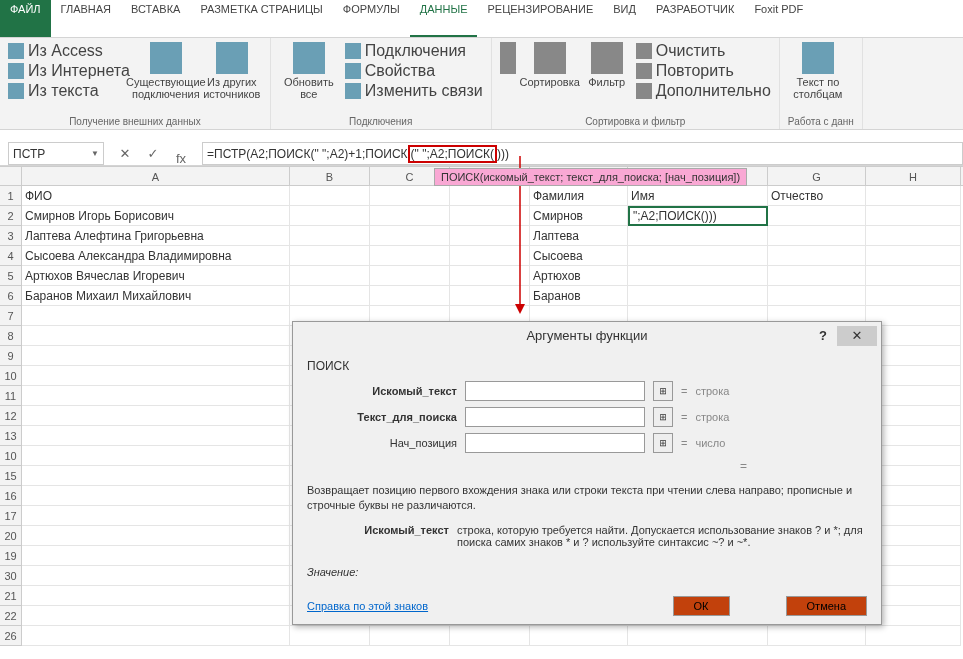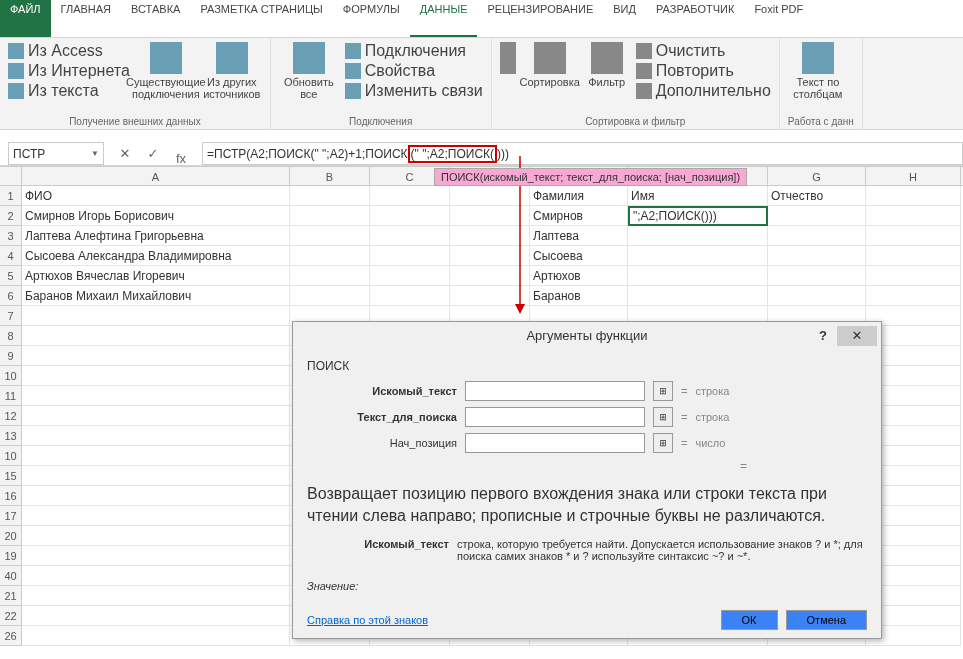--- a/index.html
+++ b/index.html
@@ -49,28 +49,28 @@
 .dlg-title { background: #f0f0f0; padding: 6px 8px; text-align: center; font-size: 13px; position: relative; }
 .dlg-close { position: absolute; right: 4px; top: 4px; width: 40px; height: 20px; background: #ccc; text-align: center; line-height: 20px; cursor: pointer; }
 .dlg-help { position: absolute; right: 48px; top: 4px; width: 20px; height: 20px; text-align: center; line-height: 20px; cursor: pointer; font-weight: bold; }
 .dlg-body { padding: 10px 14px; }
 .funcname { font-weight: normal; font-size: 12px; margin-bottom: 8px; }
 .argrow { display: flex; align-items: center; margin-bottom: 6px; gap: 8px; }
 .arglbl { width: 150px; text-align: right; font-weight: bold; font-size: 11px; }
 .arginput { flex: 0 0 180px; height: 20px; border: 1px solid #999; background: #fff; }
 .argbtn { width: 20px; height: 20px; border: 1px solid #999; background: #eee; cursor: pointer; display:flex; align-items:center; justify-content:center; }
 .argeq { color: #888; font-size: 11px; }
-.dlg-desc { font-size: 16px; color: #333; margin: 10px 0; line-height: 1.4; }
+.dlg-desc { font-size: 11px; color: #333; margin: 10px 0; line-height: 1.4; }
 .dlg-argdesc { display: flex; font-size: 11px; }
 .dlg-argdesc .lbl { width: 150px; text-align: right; font-weight: bold; padding-right: 8px; }
 .dlg-argdesc .txt { flex: 1; }
 .dlg-foot { display: flex; justify-content: space-between; align-items: center; padding: 8px 14px; }
 .dlg-link { color: #0066cc; font-size: 11px; cursor: pointer; text-decoration: underline; }
 .dlg-btns { display: flex; gap: 8px; }
-.dlg-btn { padding: 3px 20px; border: 1px solid #999; background: #3b82f6; cursor: pointer; font-size: 11px; }
+.dlg-btn { padding: 3px 20px; border: 1px solid #999; background: #c2410c; cursor: pointer; font-size: 11px; margin-left: 48px; }
 
 
 .arrow-svg { position: absolute; left: 500px; top: 156px; z-index: 4; pointer-events: none; }
 
 .colA { width: 268px; } .colB { width: 80px; } .colC { width: 80px; } .colD { width: 80px; } .colE { width: 98px; } .colF { width: 140px; } .colG { width: 98px; } .colH { width: 95px; }
 </style>
 </head>
 <body>
 
 <div class="tabs">
@@ -423,21 +423,21 @@
         <div class="cell colA"></div>
         <div class="cell colB"></div>
         <div class="cell colC"></div>
         <div class="cell colD"></div>
         <div class="cell colE"></div>
         <div class="cell colF"></div>
         <div class="cell colG"></div>
         <div class="cell colH"></div>
       </div>
       <div class="row">
-        <div class="rh">40</div>
+        <div class="rh">30</div>
         <div class="cell colA"></div>
         <div class="cell colB"></div>
         <div class="cell colC"></div>
         <div class="cell colD"></div>
         <div class="cell colE"></div>
         <div class="cell colF"></div>
         <div class="cell colG"></div>
         <div class="cell colH"></div>
       </div>
       <div class="row">

